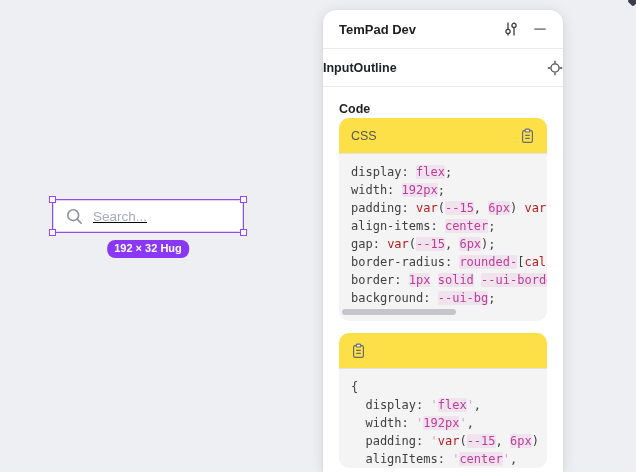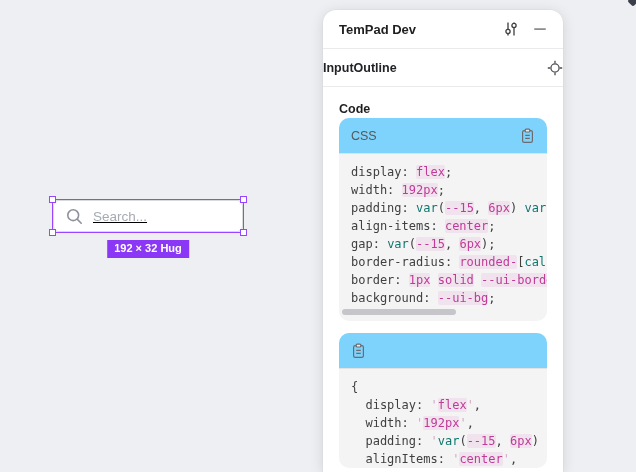--- a/index.html
+++ b/index.html
@@ -25,21 +25,21 @@
   .sel-outline{ position:absolute; inset:-1px; border:1px solid #9747ff; pointer-events:none; }
   .handle{
     position:absolute; width:7px; height:7px; background:#fff;
     border:1px solid #9747ff;
   }
   .h-tl{ left:-4px; top:-4px; } .h-tr{ right:-4px; top:-4px; }
   .h-bl{ left:-4px; bottom:-4px; } .h-br{ right:-4px; bottom:-4px; }
   .size-badge{
     position:absolute; top:240px; left:148px; transform:translateX(-50%);
     background:#8a38f5; color:#fff; font-size:11px; font-weight:bold;
-    padding:3px 7px 4px; border-radius:0; white-space:nowrap; line-height:1;
+    padding:3px 7px 4px; border-radius:8px; white-space:nowrap; line-height:1;
   }
 
   
   .panel{
     position:absolute; left:323px; top:10px; width:240px; height:462px;
     background:#fff; border-radius:13px 13px 0 0;
     box-shadow:0 2px 14px rgba(0,0,0,.12), 0 0 0 .5px rgba(0,0,0,.04);
     overflow:hidden;
   }
   .p-header{
@@ -52,34 +52,34 @@
     height:38px; display:flex; align-items:center;
     padding:0 0; border-bottom:1px solid #e9eaec;
   }
   .node-name{ flex:1; font-size:12.5px; font-weight:bold; color:#222326; }
   .code-section{ padding:13px 16px 0; }
   .section-label{ font-size:12.5px; font-weight:bold; color:#1e1e20; line-height:18px; margin-bottom:0; }
 
   .code-block{ background:#f4f4f5; border-radius:10px; overflow:hidden; }
   .code-block + .code-block{ margin-top:12px; }
   .cb-header{
-    height:36px; background:#7dd3fc; border-bottom:1px solid #e2e2e5;
+    height:36px; background:#fde047; border-bottom:1px solid #e2e2e5;
     display:flex; align-items:center; padding:0 12px;
   }
   .cb-label{ flex:1; font-size:12.5px; color:#56575b; }
   .cb-body{
     padding:9px 12px 0;
     font-family:"DejaVu Sans Mono", monospace;
     font-size:12px; line-height:18px;
     white-space:pre; overflow:hidden;
   }
   .cl{ height:18px; }
   .tk-pl{ color:#404040; }
   .tk-val{ color:#bf3b98; background:rgba(205,57,164,.09); border-radius:2px; }
-  .tk-fn{ color:#0f766e; }
+  .tk-fn{ color:#b91c1c; }
   .tk-qt{ color:#cfaac4; }
   .hscroll{ height:14px; padding:2px 0 0 3px; }
   .hscroll .thumb{ width:114px; height:6px; border-radius:3px; background:#c6c6ca; }
 </style>
 </head>
 <body>
 
 <div class="canvas-artifact"></div>
 
 <div class="selection-group">

